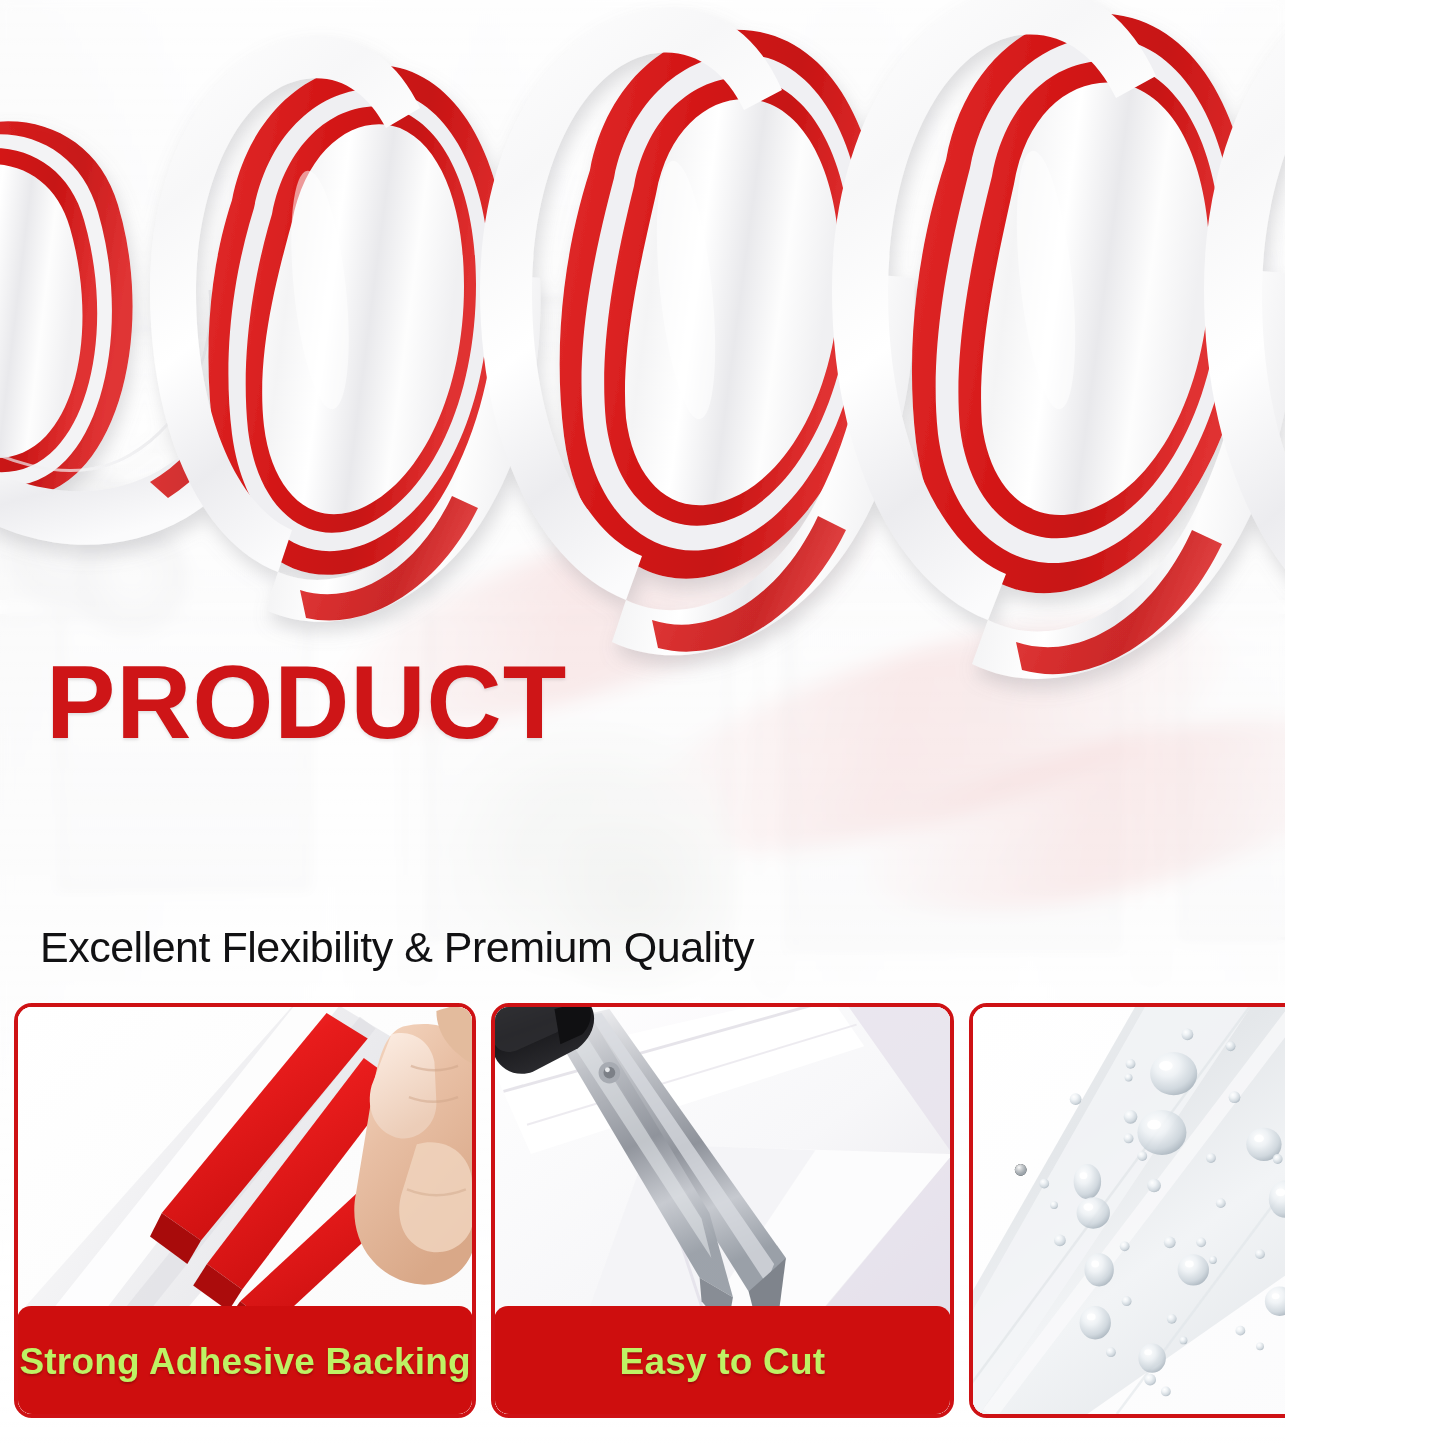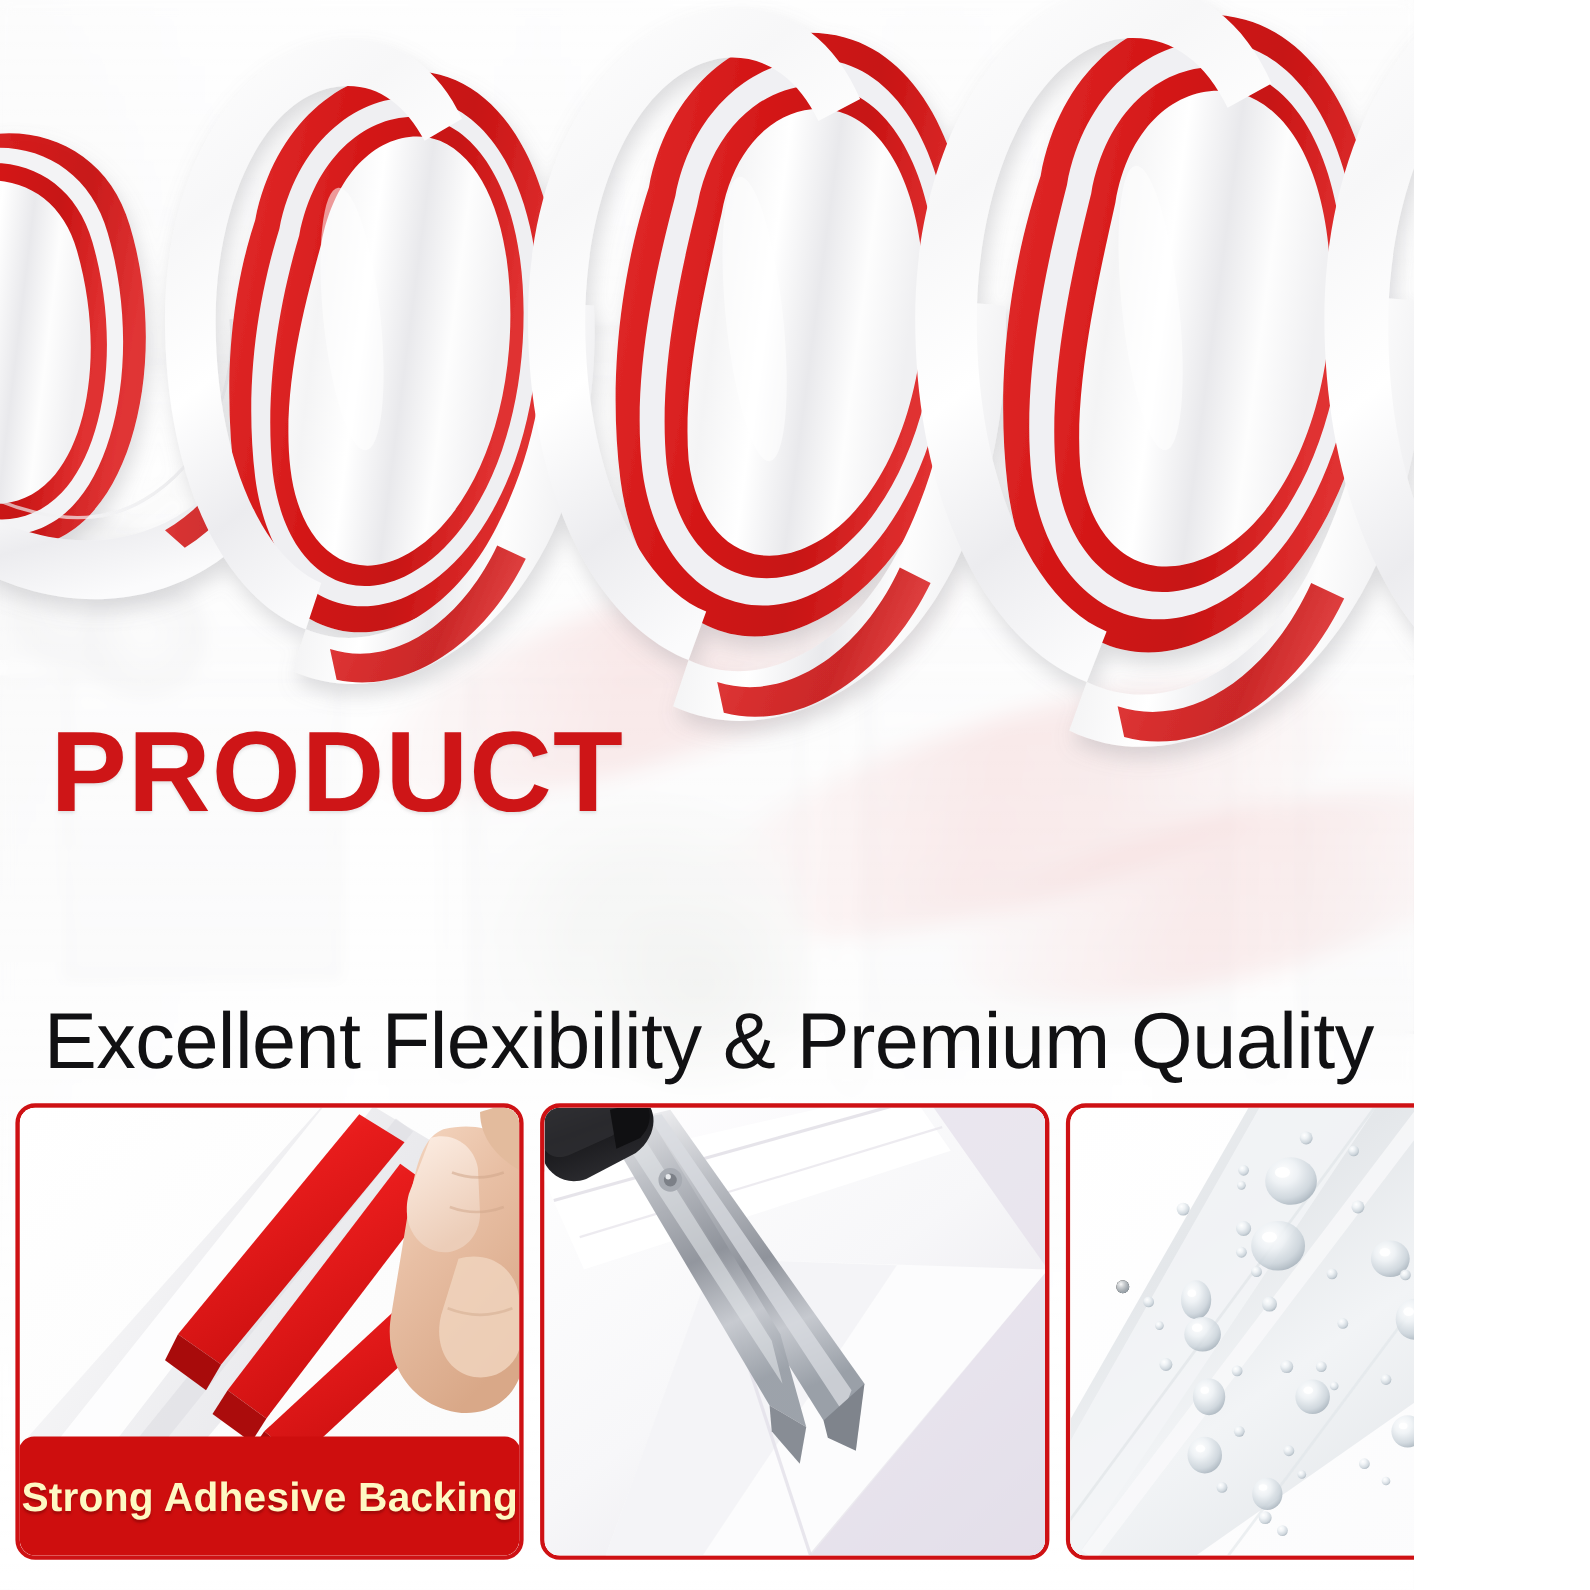--- a/index.html
+++ b/index.html
@@ -72,21 +72,21 @@
     line-height:95px;
     font-weight:bold;
     color:#CE1517;
     letter-spacing:1px;
     font-family:"Liberation Sans", sans-serif;
     text-shadow:0 2px 3px rgba(120,120,125,0.20);
   }
   .subtitle {
     position:absolute;
     left:40px; top:915px;
-    font-size:72px;
+    font-size:43px;
     line-height:64px;
     color:#111113;
     font-weight:400;
     letter-spacing:-0.5px;
     white-space:nowrap;
     text-shadow:0 1px 1px rgba(255,255,255,0.8);
   }
 
   
   .cards {
@@ -111,21 +111,21 @@
     left:-1px; right:-1px; bottom:-4px;
     height:112px;
     background:#CE0E0E;
     border-radius:14px 14px 16px 16px;
     display:flex;
     align-items:center;
     justify-content:center;
     box-shadow:0 -1px 0 rgba(255,255,255,0.25) inset;
   }
   .card-caption span {
-    color:#fef9c3;
+    color:#bef264;
     font-size:37px;
     font-weight:bold;
     letter-spacing:0.2px;
     text-shadow:0 2px 2px rgba(90,0,0,0.35);
     white-space:nowrap;
   }
 </style>
 </head>
 <body>
 
@@ -411,20 +411,23 @@
           <circle cx="120" cy="67" r="6" fill="#7c8087"></circle>
           <circle cx="118" cy="64" r="2.5" fill="#e8eaed"></circle>
 
           <path d="M 0,0 L 96,-8 C 110,6 106,28 88,42 L 42,66 C 20,74 0,58 0,36 Z" fill="url(#c2handle)"></path>
           <path d="M 0,0 L 70,-6 C 80,4 78,18 66,26 L 26,44 C 10,50 0,40 0,26 Z" fill="#2e2e32" opacity="0.8"></path>
           <path d="M 64,2 L 96,-6 C 104,4 102,18 92,28 L 70,38 Z" fill="#101012"></path>
 
           <path d="M 262,290 L 300,256 L 292,318 L 266,306 Z" fill="#7f848c"></path>
           <path d="M 212,276 L 246,296 L 240,330 L 214,300 Z" fill="#888d95"></path>
         </svg>
+      </div>
+      <div class="card-caption">
+        <span>Easy to Cut</span>
       </div>
     </div>
 
     <div class="card">
       <div class="card-photo">
         <svg viewBox="0 0 470 415" preserveAspectRatio="xMidYMid slice" style="width:100%;height:100%;display:block">
           <defs>
             <linearGradient id="c3bg" x1="0" y1="0" x2="1" y2="1">
               <stop offset="0%" stop-color="#ffffff"></stop>
                 <stop offset="100%" stop-color="#fbfbfc"></stop>

